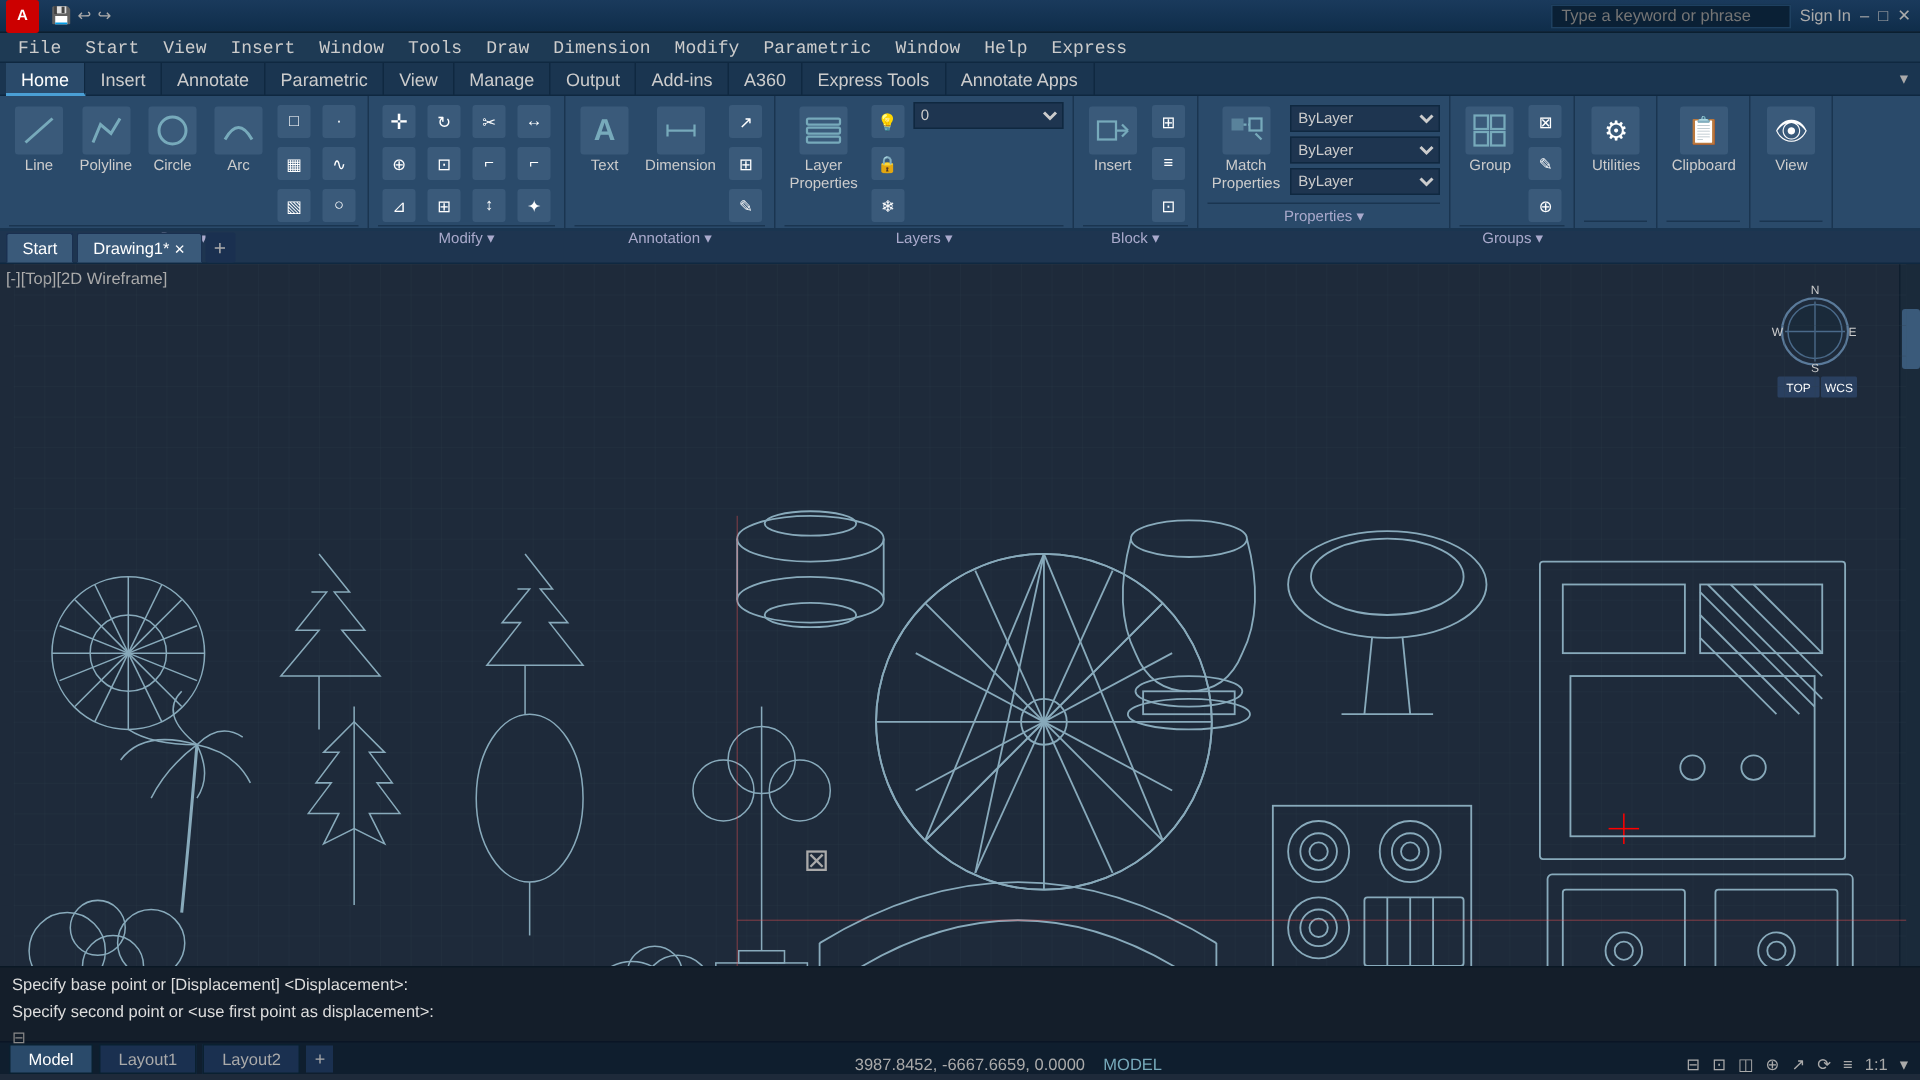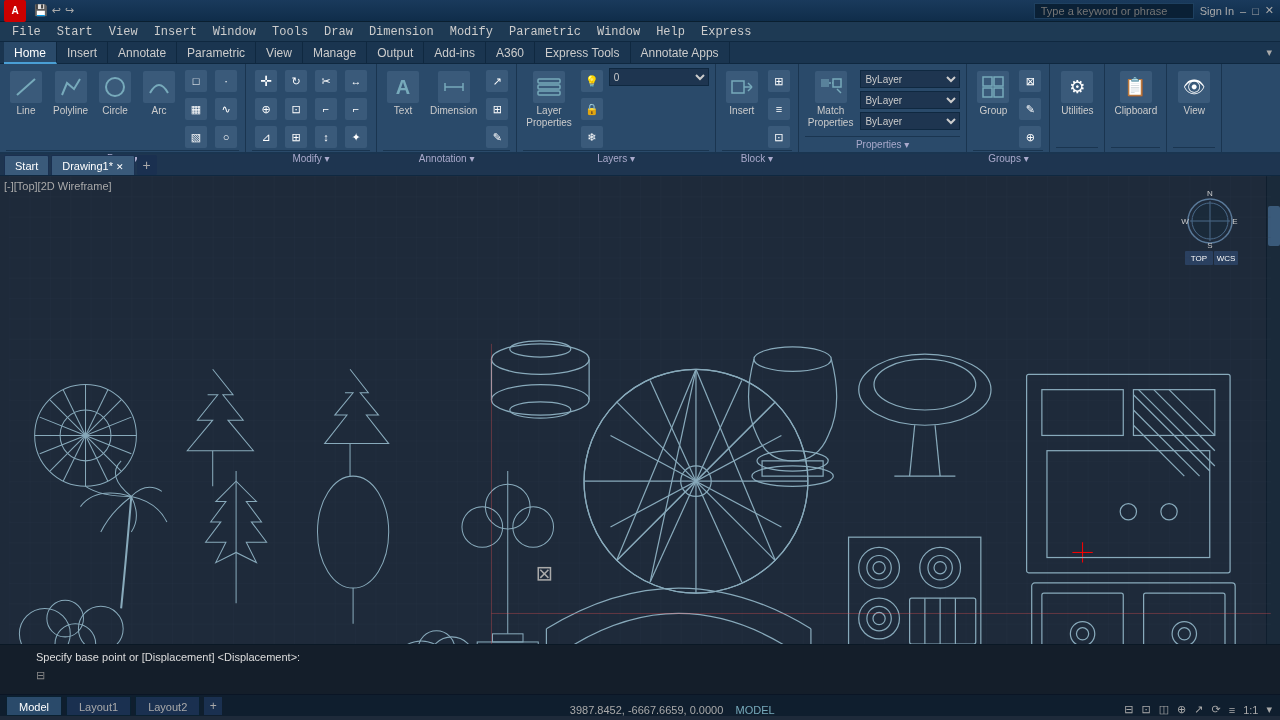--- a/index.html
+++ b/index.html
@@ -115,21 +115,21 @@
       position: absolute; top: 10px; right: 40px;
       width: 60px; height: 80px;
     }
     
     
     #command-line {
       width: 100%; height: 50px; background: #141e2a;
       border-top: 1px solid #0a1825;
       padding: 4px 8px;
     }
-    #command-line p { color: #ddd; font-size: 11px; line-height: 1.6; margin-left: 28px; }
+    #command-line p { color: #ddd; font-size: 11px; line-height: 1.6; }
     
     #statusbar {
       width: 100%; height: 22px; background: #0f1e2e;
       display: flex; align-items: flex-end; justify-content: space-between;
       padding: 0 6px; border-top: 1px solid #0a1525;
     }
     #statusbar .left { display: flex; align-items: center; gap: 4px; }
     .status-tab {
       padding: 0 12px; height: 20px; line-height: 20px;
       background: #1a3050; color: #aaa; font-size: 11px; cursor: pointer;
@@ -764,20 +764,21 @@
     </g>
 
     <line x1="474" y1="430" x2="1240" y2="430" stroke="#f55" stroke-width="0.5" opacity="0.6"></line>
     <line x1="474" y1="165" x2="474" y2="640" stroke="#f55" stroke-width="0.5" opacity="0.6"></line>
 
   </svg>
 </div>
 
 <div id="command-line">
   <p>Specify base point or [Displacement] &lt;Displacement&gt;:</p>
+  <p>Specify second point or &lt;use first point as displacement&gt;:</p>
   <p>
     <span style="color:#888;">⊟ </span>
     <input type="text" style="background: transparent; border: none; color: rgb(221, 221, 221); font-size: 11px; width: 300px; outline: none;" value="">
   </p>
 </div>
 
 <div id="statusbar">
   <div class="left">
     <div class="status-tab active">Model</div>
     <div class="status-tab">Layout1</div>

